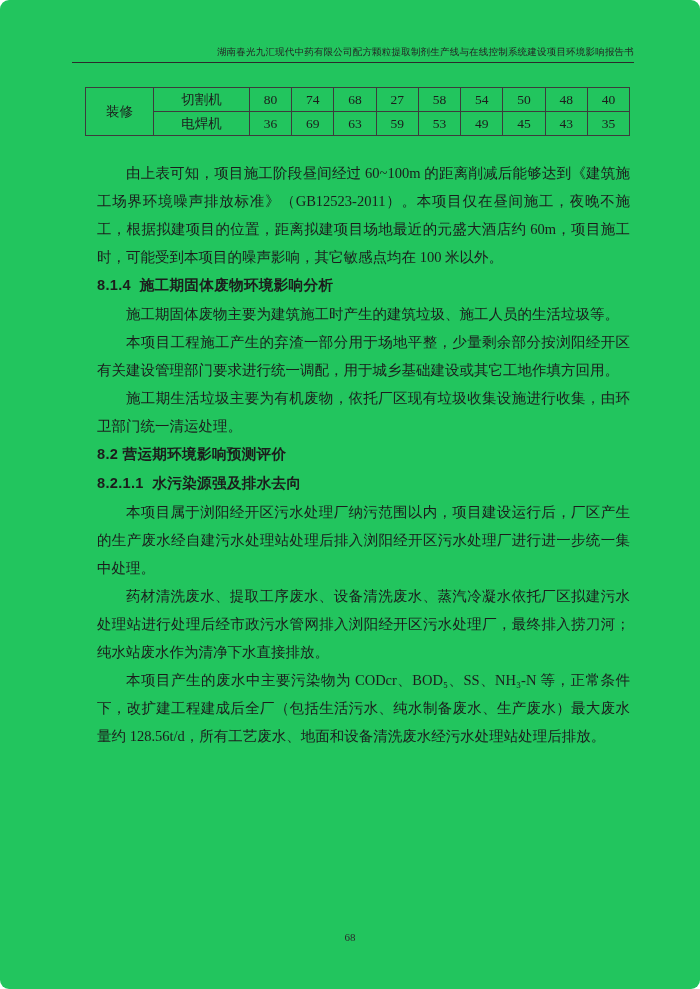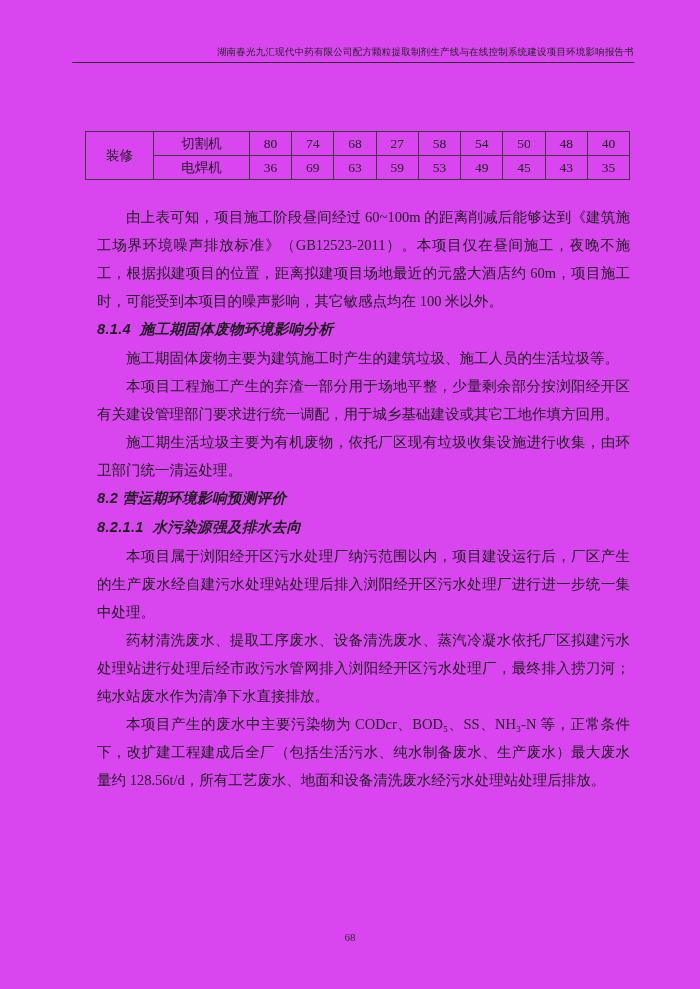--- a/index.html
+++ b/index.html
@@ -4,25 +4,26 @@
 <style>
   html, body {
     margin: 0;
     padding: 0;
     background: #ffffff;
   }
   .page {
     position: relative;
     width: 700px;
     height: 989px;
-    background: #d946ef;
+    background: #22c55e;
     color: #1c1c1c;
     font-family: "Liberation Serif", "DejaVu Serif", serif;
     overflow: hidden;
     box-sizing: border-box;
+    border-radius: 9px;
   }
   
   .running-header {
     position: absolute;
     top: 46px;
     left: 72px;
     right: 66px;
   }
   .header-text {
     text-align: right;
@@ -40,21 +41,20 @@
     position: absolute;
     top: 87px;
     left: 85px;
     width: 545px;
   }
   table.noise-table {
     width: 100%;
     border-collapse: collapse;
     table-layout: fixed;
     font-size: 13.5px;
-    margin-top: 44px;
   }
   table.noise-table td {
     border: 1.2px solid #3c3c3c;
     text-align: center;
     vertical-align: middle;
     height: 23px;
     padding: 0;
   }
   .body-text {
     margin-top: 23px;
@@ -68,21 +68,20 @@
     line-height: 28px;
   }
   .heading {
     margin: 0;
     font-size: 14.6px;
     line-height: 29px;
     font-weight: 600;
     font-family: "Liberation Sans", "DejaVu Sans", sans-serif;
     letter-spacing: 0.3px;
     white-space: pre-wrap;
-    font-style: italic;
   }
   .page-number {
     position: absolute;
     bottom: 46px;
     left: 0;
     right: 0;
     text-align: center;
     font-size: 11px;
     color: #2a2a2a;
   }

